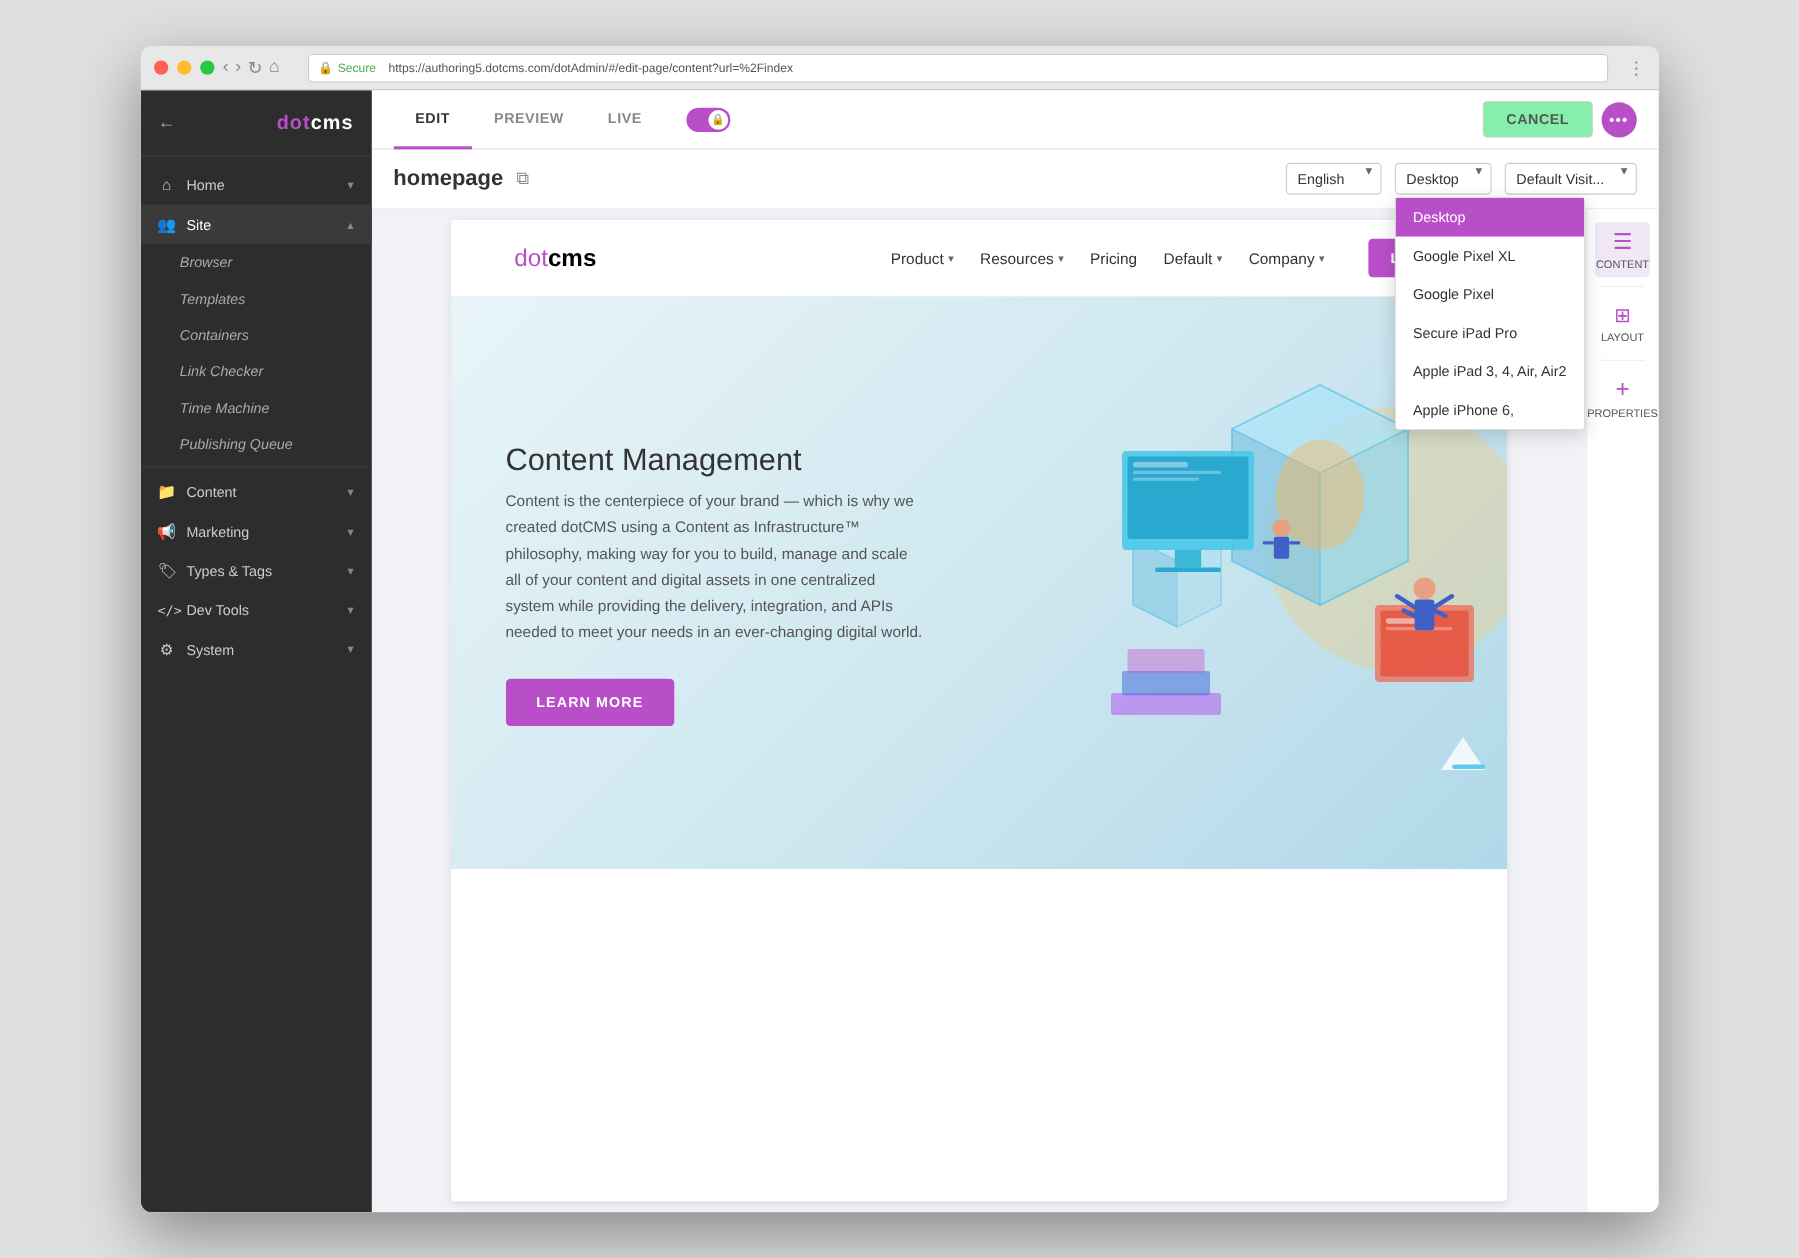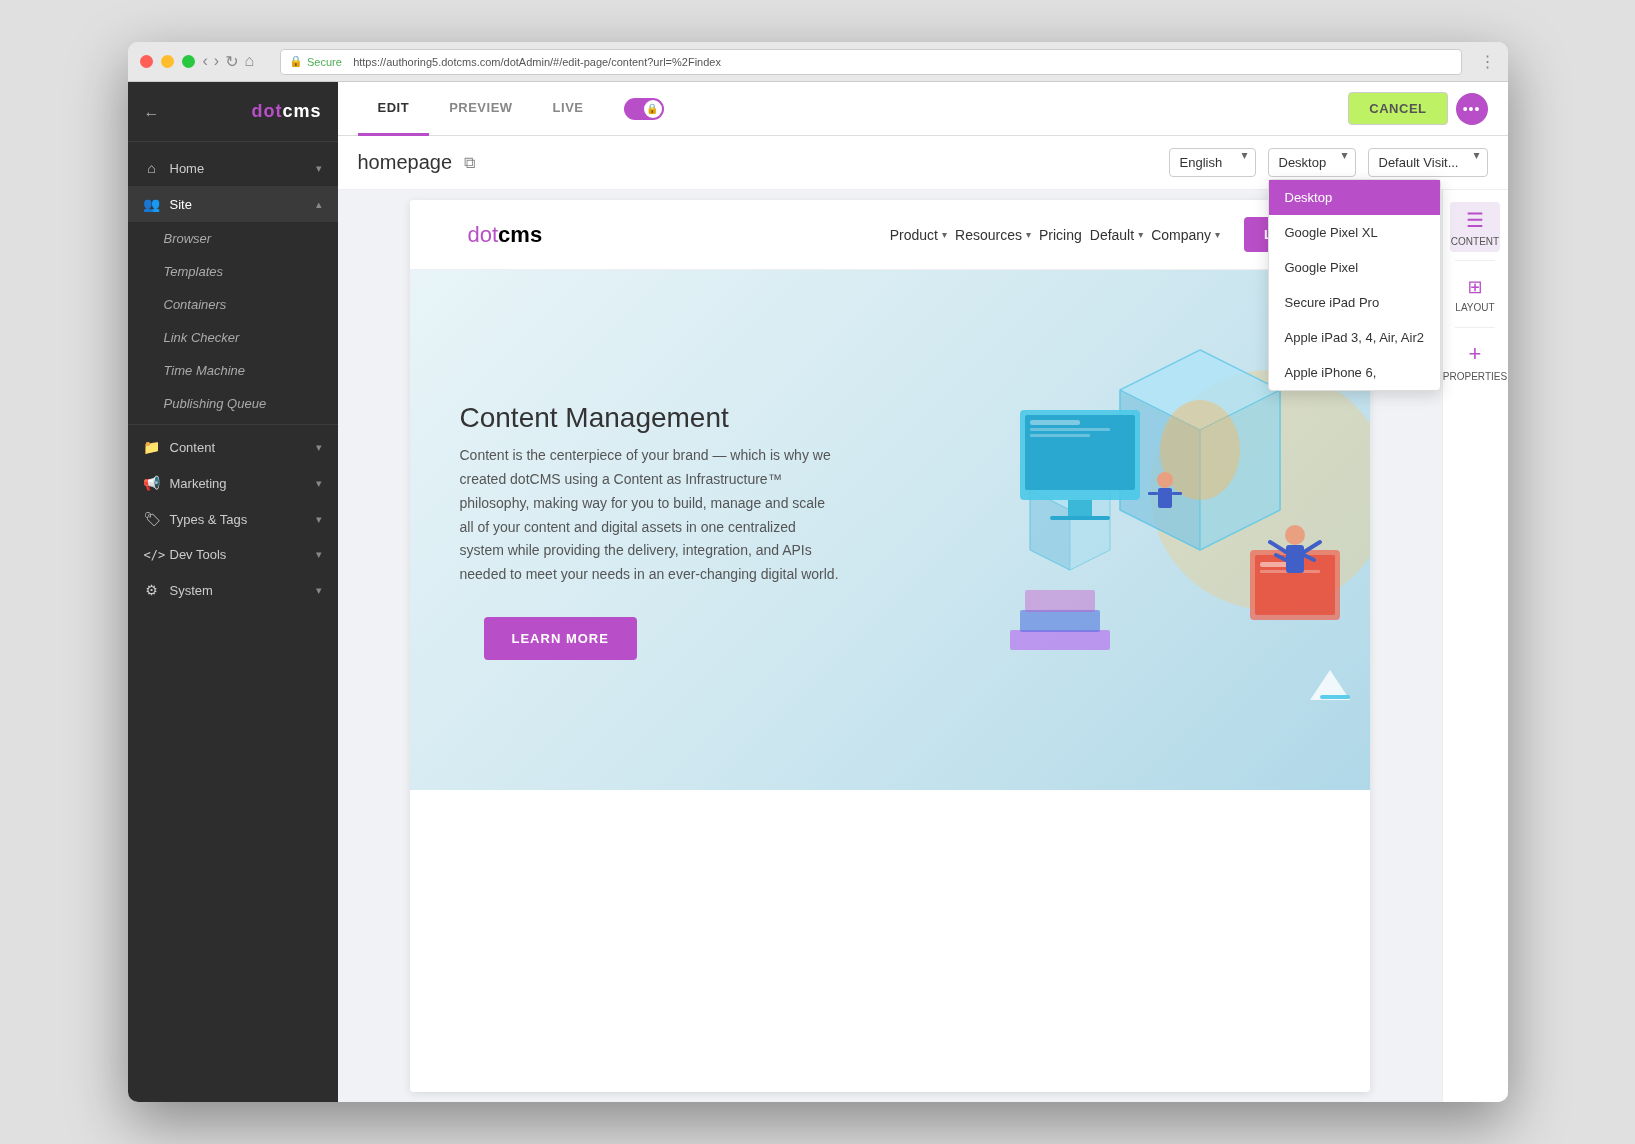--- a/index.html
+++ b/index.html
@@ -43,55 +43,55 @@
 
     
     .toolbar { height: 54px; background: white; border-bottom: 1px solid #ddd; display: flex; align-items: center; padding: 0 20px; gap: 0; }
     .toolbar-tab { padding: 0 20px; height: 54px; display: flex; align-items: center; font-size: 13px; font-weight: 600; color: #888; cursor: pointer; border-bottom: 3px solid transparent; letter-spacing: 0.5px; }
     .toolbar-tab.active { color: #333; border-bottom-color: #b94fc8; }
     .toolbar-toggle { margin-left: 20px; display: flex; align-items: center; gap: 8px; }
     .toggle-track { width: 40px; height: 22px; background: #b94fc8; border-radius: 11px; position: relative; cursor: pointer; display: flex; align-items: center; padding: 2px; }
     .toggle-thumb { width: 18px; height: 18px; background: white; border-radius: 50%; margin-left: auto; position: relative; display: flex; align-items: center; justify-content: center; }
     .toggle-lock { font-size: 10px; color: #b94fc8; }
     .toolbar-spacer { flex: 1; }
-    .cancel-btn { padding: 8px 20px; background: #bef264; border: 1px solid #ccc; border-radius: 4px; font-size: 13px; font-weight: 600; color: #555; cursor: pointer; letter-spacing: 0.5px; }
+    .cancel-btn { padding: 8px 20px; background: #86efac; border: 1px solid #ccc; border-radius: 4px; font-size: 13px; font-weight: 600; color: #555; cursor: pointer; letter-spacing: 0.5px; }
     .more-btn { width: 32px; height: 32px; background: #b94fc8; border-radius: 50%; display: flex; align-items: center; justify-content: center; color: white; font-size: 18px; cursor: pointer; margin-left: 8px; line-height: 1; }
 
     
     .page-header { padding: 12px 20px; background: white; border-bottom: 1px solid #eee; display: flex; align-items: center; gap: 12px; }
-    .page-title { font-size: 20px; font-weight: 400; color: #333; }
+    .page-title { font-size: 20px; font-weight: 700; color: #333; }
     .page-copy-icon { color: #888; font-size: 16px; cursor: pointer; }
     .page-header-spacer { flex: 1; }
     .language-select { padding: 6px 28px 6px 10px; border: 1px solid #ccc; border-radius: 4px; font-size: 13px; color: #333; background: white; cursor: pointer; appearance: none; position: relative; }
     .select-wrapper { position: relative; display: inline-flex; align-items: flex-start; }
     .select-wrapper::after { content: '▾'; position: absolute; right: 8px; color: #666; pointer-events: none; font-size: 12px; }
     .device-select { padding: 6px 28px 6px 10px; border: 1px solid #ccc; border-radius: 4px; font-size: 13px; color: #333; background: white; cursor: pointer; appearance: none; }
     .visitor-select { padding: 6px 28px 6px 10px; border: 1px solid #ccc; border-radius: 4px; font-size: 13px; color: #333; background: white; cursor: pointer; appearance: none; }
 
     
     .content-area { flex: 1; display: flex; overflow: hidden; }
     .preview-area { flex: 1; background: #f0f2f5; overflow: auto; padding: 10px; display: flex; justify-content: center; }
     .website-frame { width: 100%; max-width: 960px; background: white; border-radius: 4px; overflow: hidden; box-shadow: 0 2px 8px rgba(0,0,0,0.1); }
 
     
     .site-nav { background: white; padding: 0 30px; display: flex; align-items: center; height: 70px; border-bottom: 1px solid #eee; }
     .site-logo { font-size: 22px; font-weight: 300; margin-right: auto; }
     .site-logo-bold { font-weight: 700; }
-    .site-nav-links { display: flex; gap: 8px; align-items: center; }
+    .site-nav-links { display: flex; gap: 24px; align-items: center; }
     .site-nav-link { font-size: 14px; color: #333; cursor: pointer; display: flex; align-items: center; gap: 4px; }
     .site-nav-link .chevron { font-size: 10px; color: #666; }
     .site-cta { background: #b94fc8; color: white; padding: 10px 20px; border-radius: 4px; font-size: 13px; font-weight: 600; cursor: pointer; margin-left: 16px; }
 
     
     .hero { background: linear-gradient(135deg, #e8f4f8 0%, #d0e8f0 50%, #b0d8e8 100%); padding: 60px 50px; display: flex; align-items: center; min-height: 520px; position: relative; overflow: hidden; }
     .hero-content { max-width: 480px; z-index: 2; }
     .hero-subtitle { font-size: 28px; color: #333; font-weight: 400; line-height: 1.3; margin-bottom: 8px; }
     .hero-title { font-size: 32px; color: #b94fc8; font-weight: 600; line-height: 1.3; margin-bottom: 20px; }
     .hero-text { font-size: 14px; color: #555; line-height: 1.7; margin-bottom: 30px; max-width: 380px; }
-    .hero-btn { background: #b94fc8; color: white; padding: 14px 28px; border-radius: 4px; font-size: 13px; font-weight: 700; cursor: pointer; letter-spacing: 1px; display: inline-block; margin-left: 24px; }
+    .hero-btn { background: #b94fc8; color: white; padding: 14px 28px; border-radius: 4px; font-size: 13px; font-weight: 700; cursor: pointer; letter-spacing: 1px; display: inline-block; }
     .hero-illustration { position: absolute; right: -20px; top: 20px; width: 420px; height: 480px; }
 
     
     .right-panel { width: 66px; background: white; border-left: 1px solid #eee; display: flex; flex-direction: column; align-items: center; padding: 12px 0; gap: 4px; }
     .right-panel-item { width: 50px; height: 50px; display: flex; flex-direction: column; align-items: center; justify-content: center; cursor: pointer; border-radius: 4px; gap: 4px; }
     .right-panel-item.active { background: #f0e8f5; }
     .right-panel-icon { font-size: 20px; color: #b94fc8; }
     .right-panel-label { font-size: 10px; color: #555; text-align: center; font-weight: 500; }
     .right-panel-divider { width: 40px; height: 1px; background: #eee; margin: 4px 0; }
 

